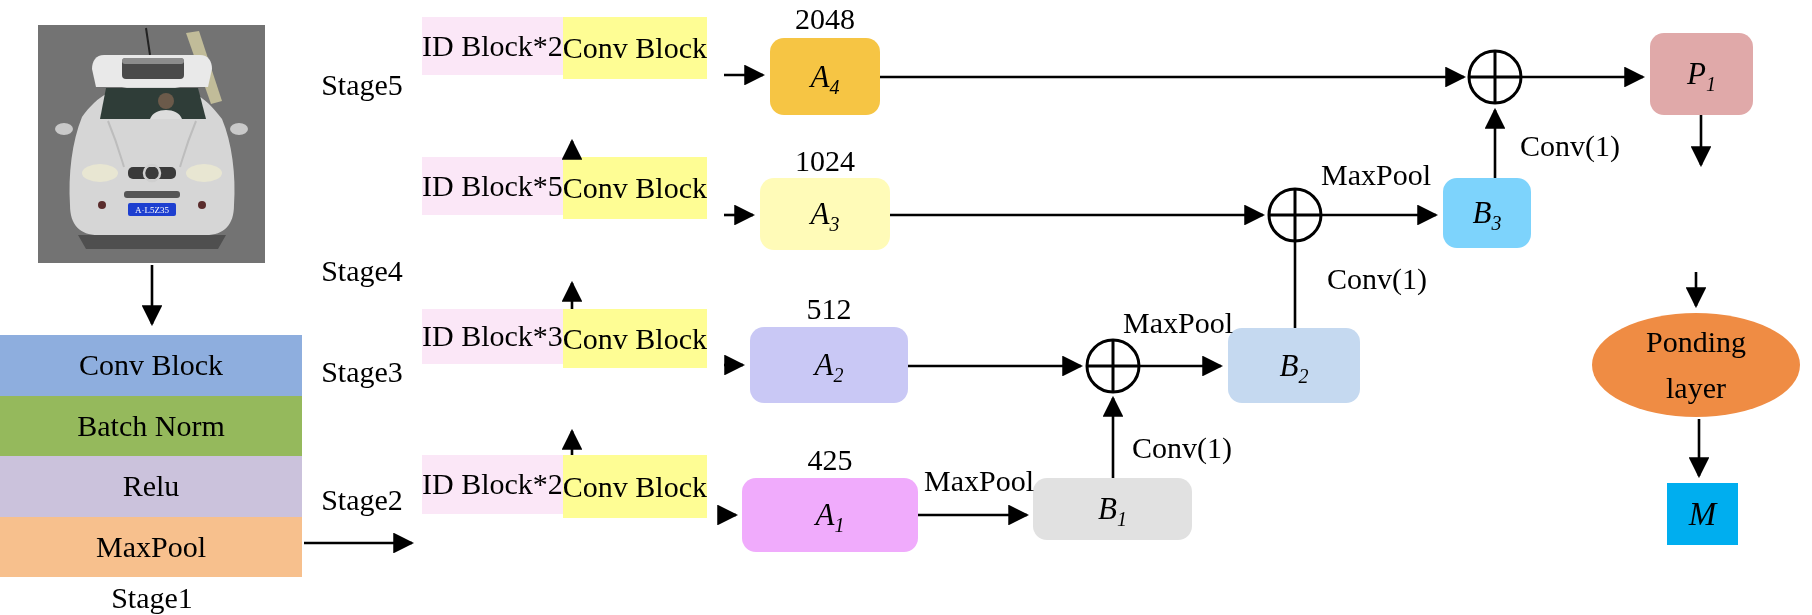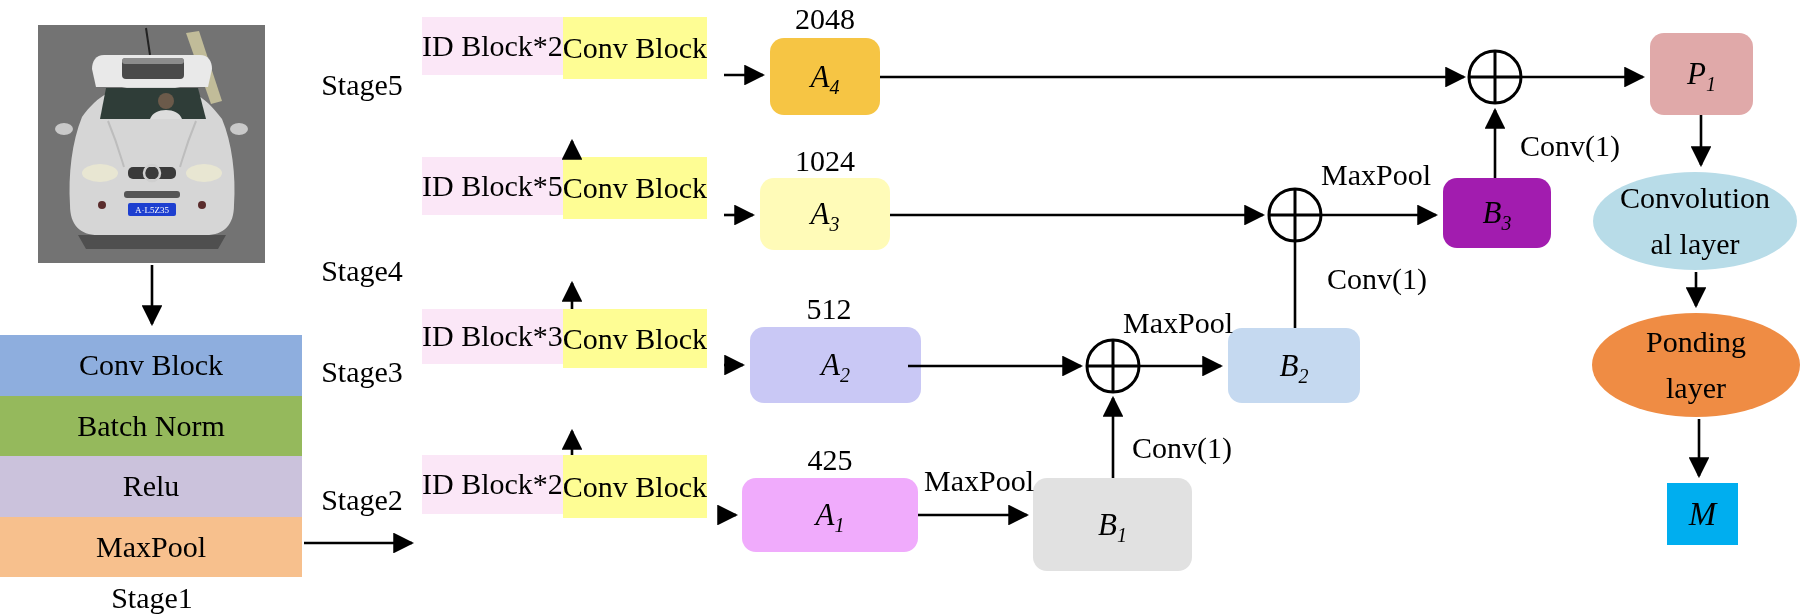--- a/index.html
+++ b/index.html
@@ -87,52 +87,48 @@
   <div class="txt" style="left:760px; top:144px; width:130px;">1024</div>
   <div class="txt" style="left:750px; top:292px; width:158px;">512</div>
   <div class="txt" style="left:742px; top:443px; width:176px;">425</div>
 
   <div class="node" style="left: 770px; top: 38px; width: 110px; height: 77px; background-color: rgb(246, 197, 68); justify-content: center;">
     <span><span>A</span><sub>4</sub></span>
   </div>
   <div class="node" style="left: 760px; top: 178px; width: 130px; height: 72px; background-color: rgb(255, 251, 184);">
     <span><span>A</span><sub>3</sub></span>
   </div>
-  <div class="node" style="left: 750px; top: 327px; width: 171px; height: 76px; background-color: rgb(201, 200, 245);">
+  <div class="node" style="left: 750px; top: 327px; width: 158px; height: 76px; background-color: rgb(201, 200, 245);">
     <span><span>A</span><sub>2</sub></span>
   </div>
   <div class="node" style="left: 742px; top: 478px; width: 176px; height: 74px; background-color: #f0abfc;">
     <span><span>A</span><sub>1</sub></span>
   </div>
 
-  <div class="node" style="left: 1033px; top: 478px; width: 159px; height: 93px; background-color: rgb(225, 225, 225);">
+  <div class="node" style="left: 1033px; top: 478px; width: 159px; height: 62px; background-color: rgb(225, 225, 225);">
     <span><span>B</span><sub>1</sub></span>
   </div>
   <div class="node" style="left: 1228px; top: 328px; width: 132px; height: 75px; background-color: rgb(197, 217, 240);">
     <span><span>B</span><sub>2</sub></span>
   </div>
-  <div class="node" style="left: 1443px; top: 178px; width: 108px; height: 70px; background-color: #a21caf;">
+  <div class="node" style="left: 1443px; top: 178px; width: 88px; height: 70px; background-color: #7dd3fc;">
     <span><span>B</span><sub>3</sub></span>
   </div>
 
   <div class="node" style="left: 1650px; top: 33px; width: 103px; height: 82px; background-color: rgb(224, 169, 169);">
     <span><span>P</span><sub>1</sub></span>
   </div>
 
   <div class="txt" style="left:920px;  top:464px; width:118px;">MaxPool</div>
   <div class="txt" style="left:1126px; top:431px; width:112px;">Conv(1)</div>
   <div class="txt" style="left:1118px; top:306px; width:120px;">MaxPool</div>
   <div class="txt" style="left:1320px; top:262px; width:114px;">Conv(1)</div>
   <div class="txt" style="left:1316px; top:158px; width:120px;">MaxPool</div>
   <div class="txt" style="left:1514px; top:129px; width:112px;">Conv(1)</div>
 
-  <div class="ellipse" style="left: 1593px; top: 172px; width: 204px; height: 98px; background-color: rgb(184, 220, 232);">
-    <span>Convolution</span>
-    <span>al layer</span>
-  </div>
   <div class="ellipse" style="left: 1592px; top: 313px; width: 208px; height: 104px; background-color: rgb(239, 140, 68);">
     <span>Ponding</span>
     <span>layer</span>
   </div>
   <div class="mnode" style="left: 1667px; top: 483px; width: 71px; height: 62px; background-color: rgb(0, 174, 239);">
     <span>M</span>
   </div>
 
   <svg class="connectors" width="1812" height="615" viewBox="0 0 1812 615">
     <defs>

